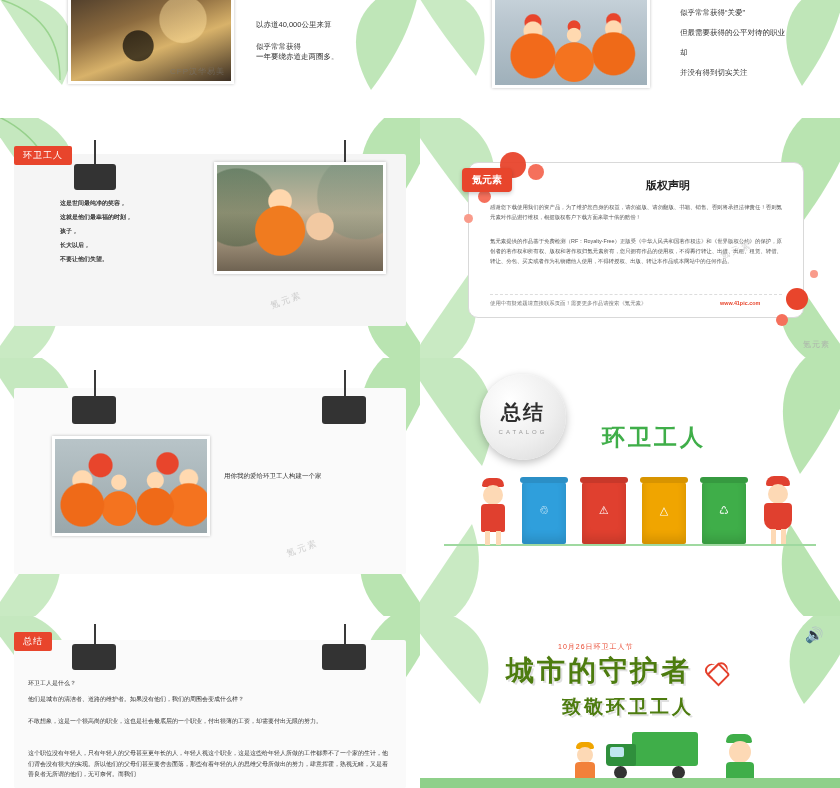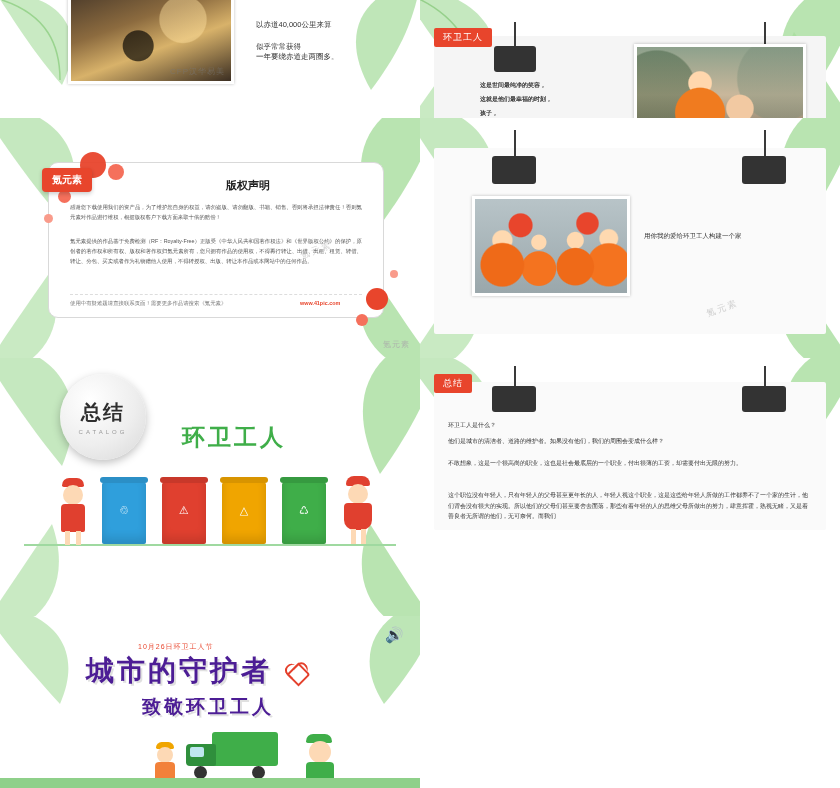--- a/index.html
+++ b/index.html
@@ -137,21 +137,21 @@
   .kid .body{position:absolute;border-radius:4px 4px 2px 2px;}
   .kid .leg{position:absolute;background:#fdd9b5;}
 
   
   .poster{position:absolute;inset:0;background:#ffffff;overflow:hidden;}
   .poster-sub{
     position:absolute;color:#e8452c;font-size:7px;letter-spacing:1px;
   }
   .poster-l1,.poster-l2{
     position:absolute;
-    color:#4c1d95;
+    color:#4d7c0f;
     font-weight:bold;
     letter-spacing:3px;
     text-shadow:2px 2px 0 rgba(0,0,0,.12);
   }
   .poster-l1{font-size:28px;}
   .poster-l2{font-size:19px;}
   .heart{
     position:absolute;width:13px;height:13px;transform:rotate(-45deg);
     background:transparent;border:2px solid #e4402c;border-radius:0 0 3px 0;
   }
@@ -188,20 +188,46 @@
       <div class="ph-inner" style="background:
         radial-gradient(circle at 42% 60%,rgba(0,0,0,.65) 0 14%,transparent 15%),
         radial-gradient(circle at 70% 30%,rgba(255,225,160,.45) 0 18%,transparent 19%);"></div>
       <div class="wm-corner">CFP汉华易美</div>
     </div>
     <div class="txt small" style="left:256px;top:18px;">以赤道40,000公里来算</div>
     <div class="txt small" style="left:256px;top:40px;">似乎常常获得</div>
     <div class="txt small" style="left:256px;top:50px;">一年要绕赤道走两圈多。</div>
   </div>
 
+  <div class="slide">
+    <div class="leafbg">
+      <svg width="110" height="118" viewBox="0 0 110 118" style="left:-10px;top:-16px;">
+        <path d="M2 2 C55 0 92 32 66 92 C38 58 20 32 2 2 Z" fill="#bfe6b8" opacity=".85"></path>
+      </svg>
+      <svg width="120" height="118" viewBox="0 0 120 118" style="right:-10px;top:-24px;">
+        <path d="M118 0 C66 12 36 50 72 110 C100 70 112 40 118 0 Z" fill="#a9dea0" opacity=".75"></path>
+      </svg>
+    </div>
+    <div class="photo" style="left:72px;top:-22px;width:152px;height:104px;background:linear-gradient(180deg,#cfd9e0 0%,#b9c6cf 40%,#9fb0ba 100%);">
+      <div class="ph-inner" style="background:
+        radial-gradient(circle at 25% 72%,#f26a1b 0 16%,transparent 17%),
+        radial-gradient(circle at 52% 78%,#f4731f 0 17%,transparent 18%),
+        radial-gradient(circle at 78% 70%,#ef6a18 0 15%,transparent 16%),
+        radial-gradient(circle at 25% 48%,#ffd9b0 0 7%,transparent 8%),
+        radial-gradient(circle at 52% 52%,#ffd9b0 0 7%,transparent 8%),
+        radial-gradient(circle at 78% 46%,#ffd9b0 0 6%,transparent 7%),
+        radial-gradient(circle at 25% 40%,#e8452c 0 6%,transparent 7%),
+        radial-gradient(circle at 52% 44%,#e8452c 0 6%,transparent 7%),
+        radial-gradient(circle at 78% 38%,#e8452c 0 5%,transparent 6%);"></div>
+    </div>
+    <div class="txt small" style="left:260px;top:6px;">似乎常常获得“关爱”</div>
+    <div class="txt small" style="left:260px;top:26px;">但最需要获得的公平对待的职业</div>
+    <div class="txt small" style="left:260px;top:46px;">却</div>
+    <div class="txt small" style="left:260px;top:66px;">并没有得到切实关注</div>
+  </div>
 
   <div class="slide">
     <div class="leafbg">
       <svg width="150" height="150" viewBox="0 0 150 150" style="left:-22px;top:-14px;">
         <path d="M0 0 C70 2 122 42 88 120 C52 78 26 40 0 0 Z" fill="#bfe6b8" opacity=".9"></path>
         <path d="M4 6 C62 26 80 66 84 116" stroke="#96d08b" stroke-width="1.6" fill="none"></path>
       </svg>
       <svg width="150" height="150" viewBox="0 0 150 150" style="right:-26px;top:-28px;">
         <path d="M150 0 C80 14 40 60 82 140 C118 92 140 48 150 0 Z" fill="#a7dd9e" opacity=".8"></path>
       </svg>

